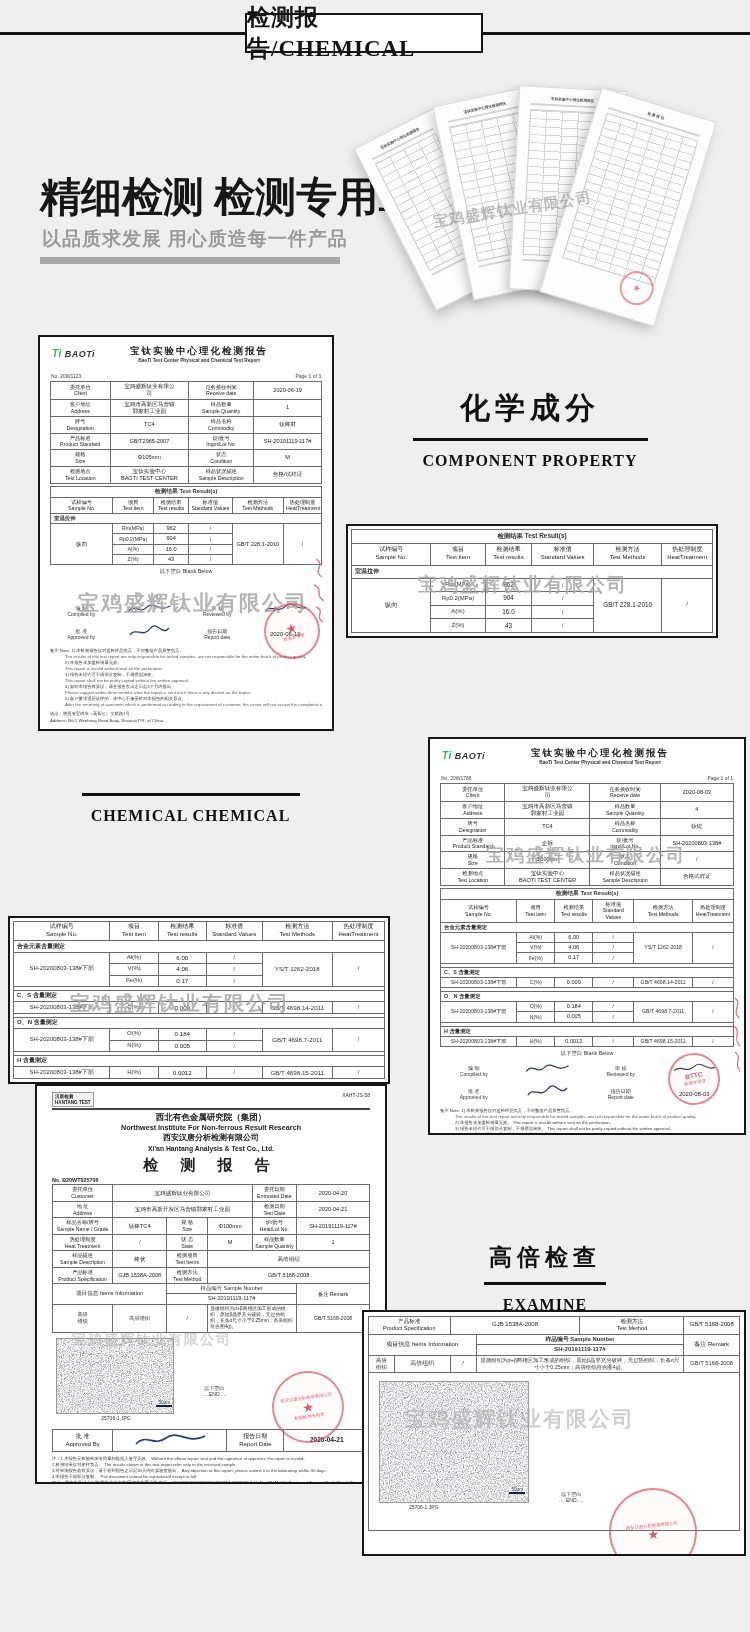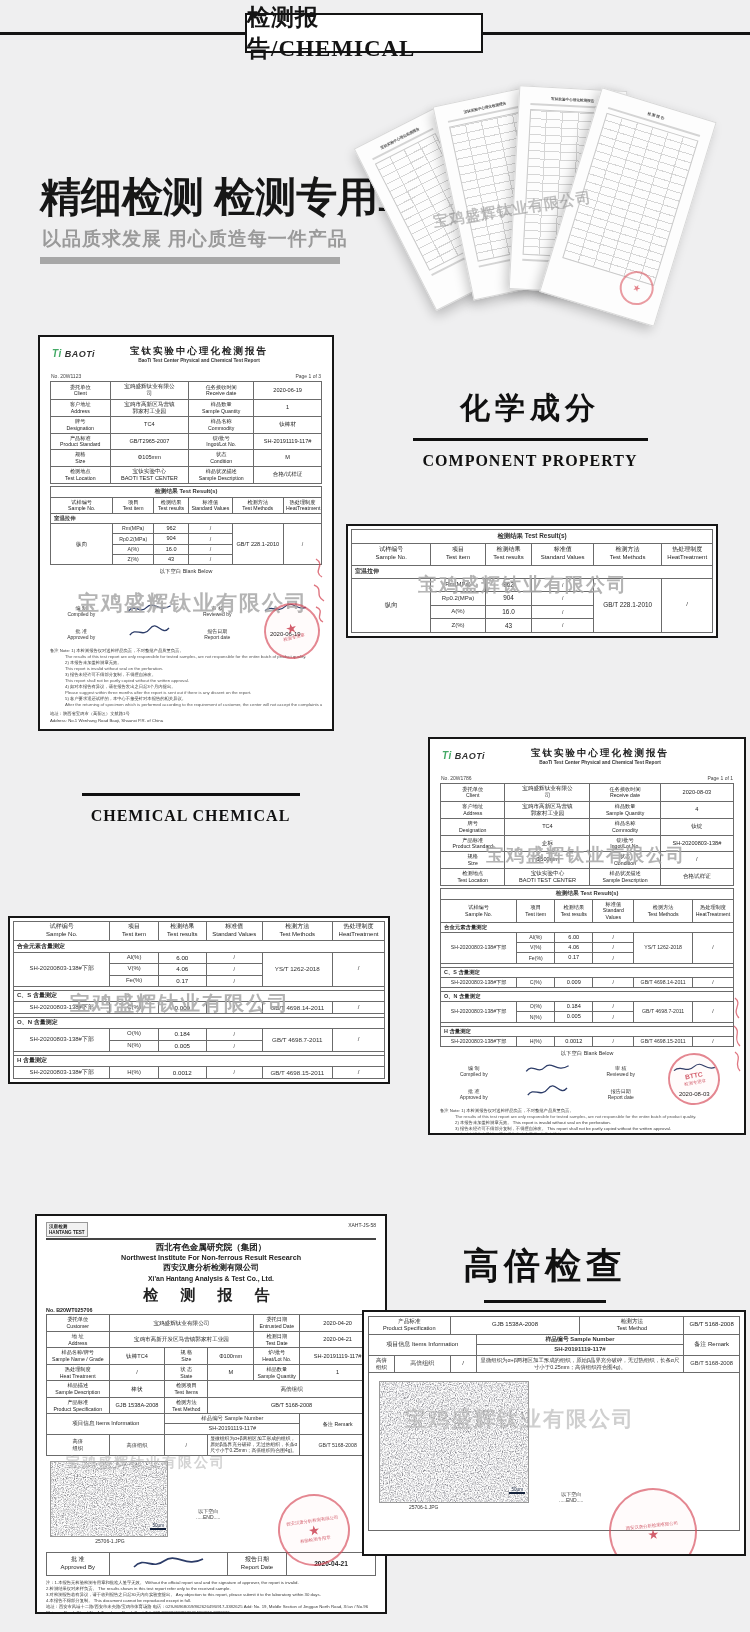--- a/index.html
+++ b/index.html
@@ -683,21 +683,21 @@
             <td class="val" style="font-size:6.2px">0.0012</td>
             <td>/</td>
             <td style="font-size:6.2px">GB/T 4698.15-2011</td>
             <td style="font-size:6px">/</td>
           </tr>
     </tbody>
       </table>
     <div class="wm" style="left:60px;top:72px;font-size:20px">宝鸡盛辉钛业有限公司</div>
   </div>
 
-  <div class="panel" style="left:35px;top:1214px;width:352px;height:400px;padding:6px 9px">
+  <div class="panel" style="left:35px;top:1084px;width:352px;height:400px;padding:6px 15px">
     <div class="c3-toprow">
       <span class="c3-logo two">汉唐检测
 HANTANG TEST</span>
       <span class="c3-form">XAHT-JS-58</span>
     </div>
     <div class="c3-org">
       <div class="o1">西北有色金属研究院（集团）</div>
       <div class="o2">Northwest Institute For Non-ferrous Result Research</div>
       <div class="o3">西安汉唐分析检测有限公司</div>
       <div class="o4">Xi'an Hantang Analysis &amp; Test Co., Ltd.</div>
@@ -832,21 +832,21 @@
       <div class="nl">注：1.本报告无检验检测专用章和批准人签字无效。 Without the official report seal and the signature of approver, the report is invalid.</div>
       <div class="nl">2.检测结果仅对来样负责。 The results shown in this test report refer only to the received sample.</div>
       <div class="nl">3.对检测报告若有异议，请于收到报告之日起30天内向实验室提出。 Any objection to this report, please submit it to the laboratory within 30 days.</div>
       <div class="nl">4.本报告不得部分复制。 This document cannot be reproduced except in full.</div>
       <div class="nl" style="white-space:normal">地址：西安市凤城十二路/西安市未央路/宝鸡市体育场路  电话：029-86968059/86262649/0917-3382625  Add: No. 19, Middle Section of Jinggan North Road, Xi'an / No.96 Weiyang Road, Xi'an / No. 1 Tiyuchang Road, Baoji  Tel: 029-86968059/86262649/0917-3382625</div>
     </div>
 
   </div>
 
   <div class="sec-head" style="left:430px;top:1242px;width:230px">
-    <div class="zh" style="font-size:36px">高倍检查</div>
+    <div class="zh" style="font-size:23px">高倍检查</div>
     <div class="rule" style="width:122px"></div>
     <div class="en">EXAMINE</div>
   </div>
 
   <div class="panel" style="left:362px;top:1310px;width:384px;height:246px;padding:4px">
     <table class="t">
       <colgroup>
           <col style="width:7%">
           <col style="width:15%">
           <col style="width:7%">

